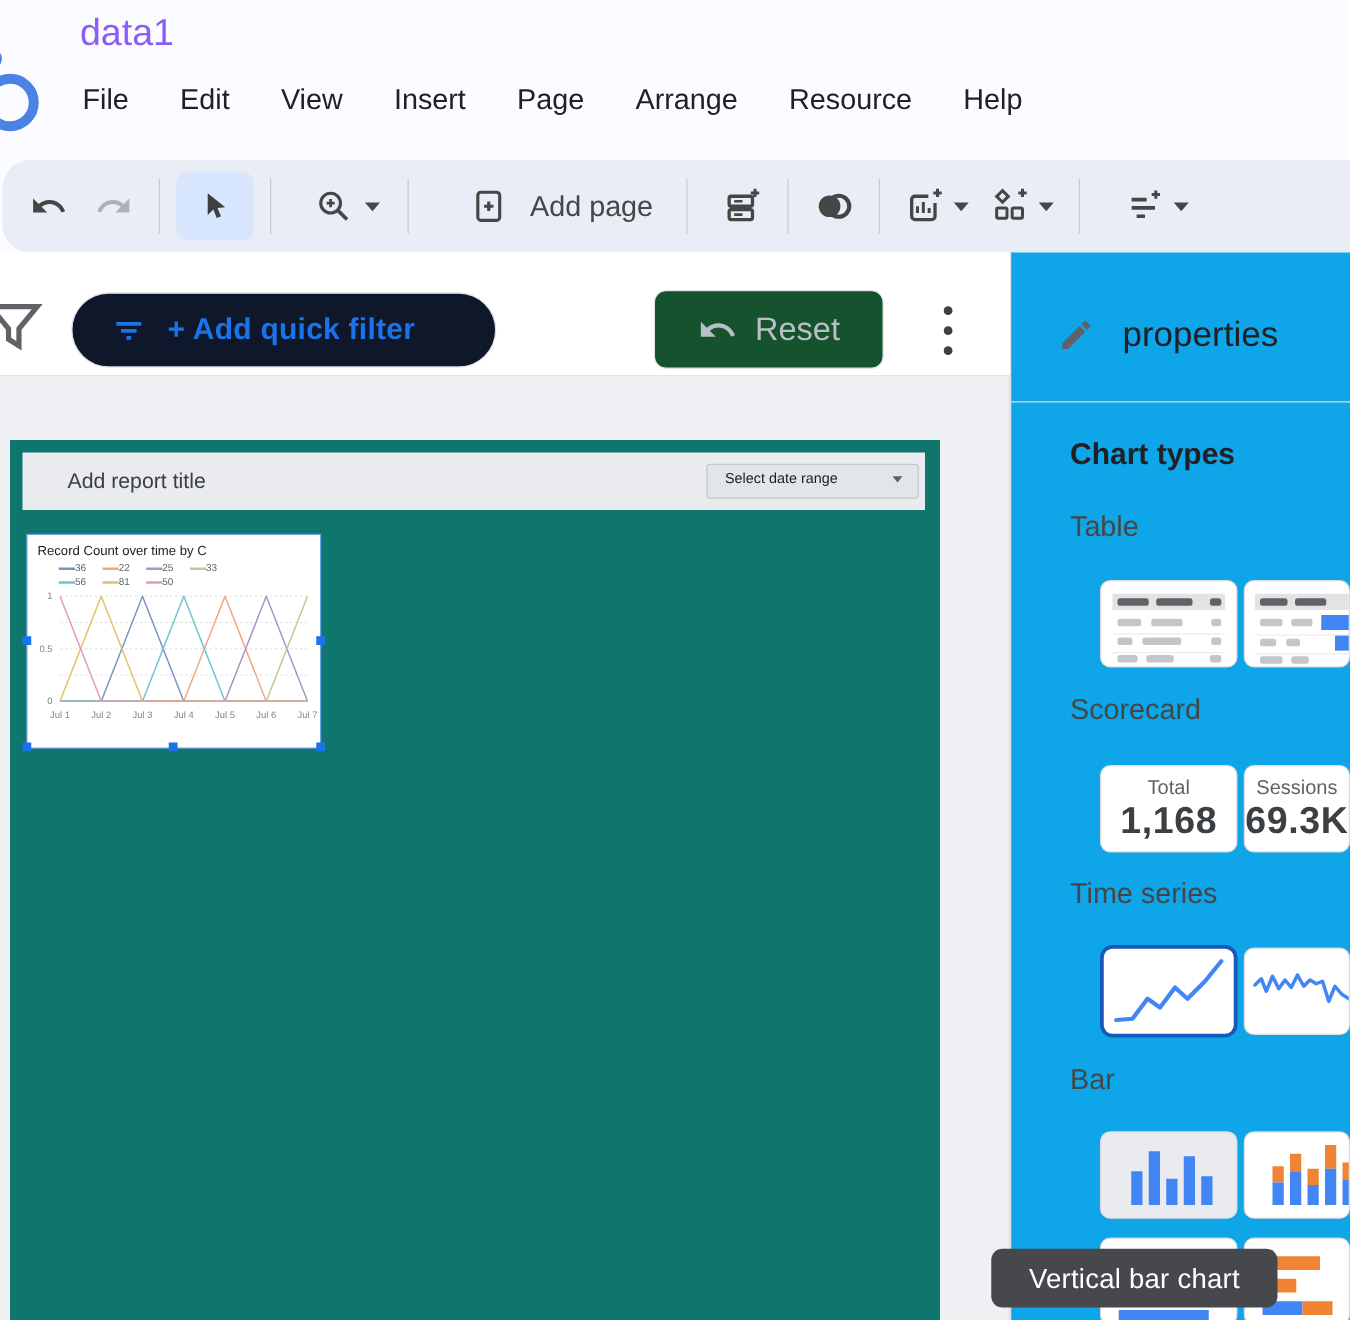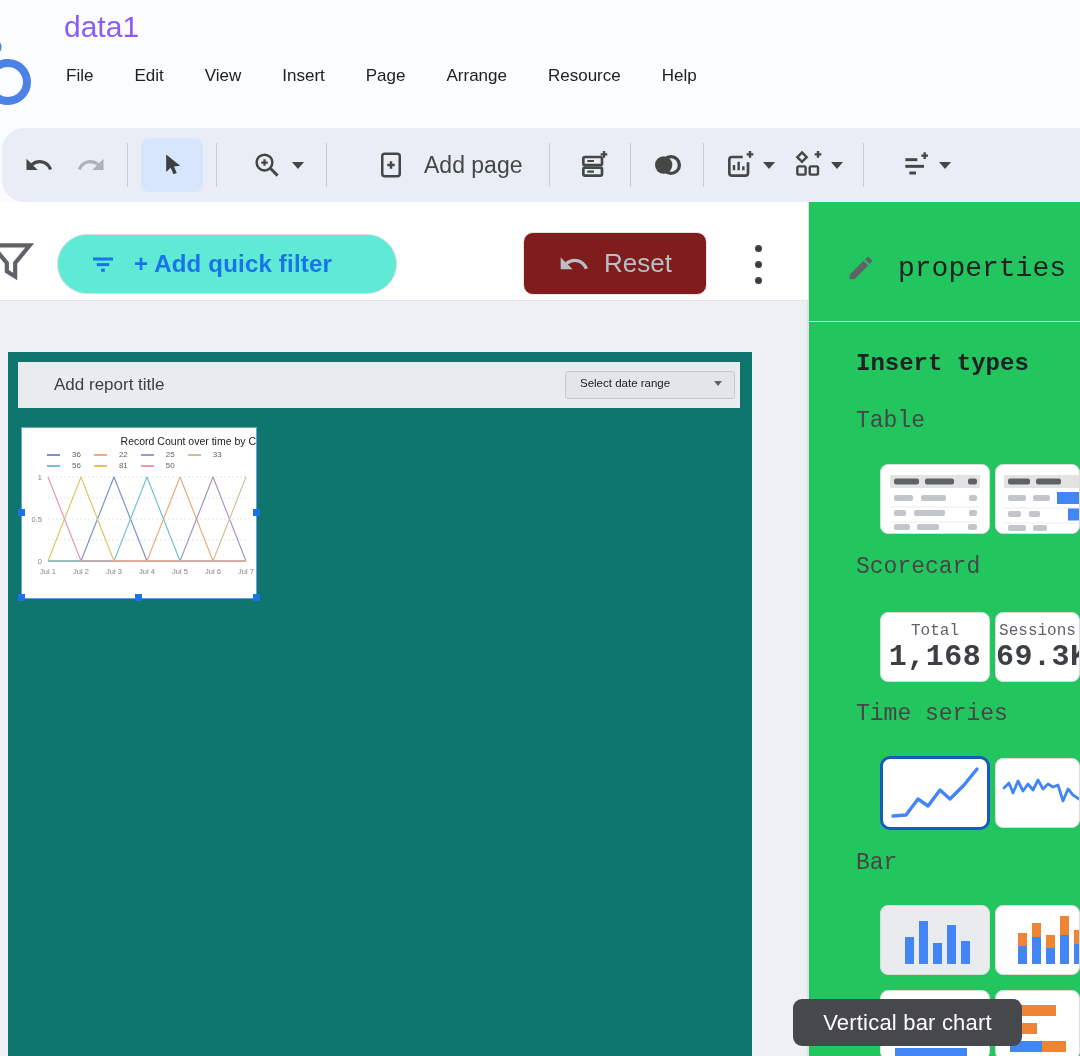--- a/index.html
+++ b/index.html
@@ -4,41 +4,41 @@
 <style>
   * { box-sizing: border-box; margin: 0; padding: 0; }
   html,body { width:1080px; height:1056px; }
   body { font-family: "Liberation Sans", sans-serif; background:#fff; }
   #app { position:relative; width:1080px; height:1056px; overflow:hidden; background:#fbfcff; }
   .abs { position:absolute; }
 
   
   .app-title { left:64px; top:10px; font-size:30px; color:#8b5cf6; }
   .menubar { left:66px; top:66px; display:flex; gap:41px; }
-  .menubar span { font-size:17px; color:#202124; cursor:default;text-align:right; }
+  .menubar span { font-size:23px; color:#202124; cursor:default;text-align:right; }
 
   
   .toolbar { left:2px; top:128px; width:1104px; height:74px; background:#e9edf6;
              border-radius:22px; display:flex; align-items:center; padding-left:14px; }
   .tbtn { width:46px; height:52px; display:flex; align-items:center; justify-content:center; flex:0 0 auto; }
   .tsep { width:1px; height:44px; background:#c7cbd3; margin:0 13px; flex:0 0 auto; }
   .tool-selected { width:62px; height:54px; background:#d7e6fc; border-radius:8px;
                    display:flex; align-items:center; justify-content:center; flex:0 0 auto; }
   .caret { width:0; height:0; border-left:6px solid transparent; border-right:6px solid transparent;
            border-top:7px solid #444746; margin-left:6px; }
   .addpage-label { font-size:23px; color:#444746; margin-left:10px; margin-right:14px; }
   .icon { display:block; }
 
   
   .filterbar { left:0; top:202px; width:808px; height:99px; background:#fff; border-bottom:1px solid #e3e5e9; }
   .qf-pill { left:57px; top:32px; width:340px; height:60px; border:1px solid #dadce0; border-radius:30px;
-             background:#5eead4; display:flex; align-items:center; padding-left:30px; gap:16px; cursor:pointer; }
+             background:#0f172a; display:flex; align-items:center; padding-left:30px; gap:16px; cursor:pointer; }
   .qf-pill span { font-size:24px; color:#1a73e8; font-weight:700; letter-spacing:.2px; }
   .reset-btn { left:523px; top:30px; width:184px; height:63px; border:1px solid #e3e5e8; border-radius:10px;
-               background:#7f1d1d; display:flex; align-items:center; justify-content:center; gap:14px; }
+               background:#14532d; display:flex; align-items:center; justify-content:center; gap:14px; }
   .reset-btn span { font-size:26px; color:#b9bec7; }
   .kebab { left:748px; top:36px; width:20px; height:52px; display:flex; flex-direction:column;
            align-items:center; justify-content:center; gap:9px; cursor:pointer; }
   .kebab i { width:7px; height:7px; border-radius:50%; background:#3c4043; }
 
   
   .canvas { left:0; top:301px; width:808px; height:755px; background:#eef0f4; border-right:1px solid #dfe1e5; }
   .page { left:8px; top:51px; width:744px; height:885px; background:#0f766e; }
   .report-header { left:10px; top:10px; width:722px; height:46px; background:#e9ebef;
                    display:flex; align-items:center; }
@@ -46,29 +46,29 @@
   .date-range { position:absolute; right:5px; top:9px; width:170px; height:28px; background:#e2e5e9;
                 border:1px solid #c4c8cd; border-radius:3px; display:flex; align-items:center;
                 justify-content:space-between; padding:0 12px 4px 14px; cursor:pointer; }
   .date-range span { font-size:11.5px; color:#202124; }
   .dr-caret { width:0; height:0; border-left:4px solid transparent; border-right:4px solid transparent;
               border-top:5px solid #5f6368; }
 
   
   .chart-card { left:14px; top:76px; width:234px; height:170px; background:#fff;
                 box-shadow:0 0 0 1px #69a0e8; cursor:move; }
-  .chart-title { margin:7px 0 2px 8px; font-size:10.5px; color:#202124;text-align:right; }
+  .chart-title { margin:7px 0 2px 8px; font-size:10.5px; color:#202124; }
   .legend-row { display:flex; gap:13px; margin-left:25px; height:11px; align-items:center; }
-  .legend-item { display:flex; align-items:center; gap:12px; }
+  .legend-item { display:flex; align-items:center; gap:0; }
   .legend-dash { width:13px; height:2px; display:inline-block; }
   .legend-label { font-size:8px; color:#5f6368; }
   .handle { position:absolute; width:7px; height:7px; background:#1a73e8; }
 
   
-  .panel { left:808px; top:202px; width:272px; height:854px; background:#22c55e; border-left:1px solid #dfe1e5;font-family:Liberation Mono, monospace; }
+  .panel { left:808px; top:202px; width:272px; height:854px; background:#0ea5e9; border-left:1px solid #dfe1e5; }
   .panel-header { position:absolute; left:0; top:13px; width:272px; height:107px; border-bottom:1px solid #dadce0;
                   display:flex; align-items:center; gap:22px; padding-left:37px; }
   .panel-header span { font-size:28px; color:#202124; }
   .sec-heading { position:absolute; left:47px; font-size:24px; font-weight:700; color:#202124; }
   .sec-label { position:absolute; left:47px; font-size:23px; color:#444746; }
   .thumb { position:absolute; width:110px; height:70px; background:#fff; border:1px solid #dadce0;
            border-radius:8px; cursor:pointer; overflow:hidden;margin-left:26px; }
   .thumb.col2 { left:160px; width:85px; }
   .thumb.col1 { left:45px; }
   .thumb.selected { border:3px solid #185abc; border-radius:10px; }
@@ -289,21 +289,21 @@
   </div>
 
   <div class="abs panel">
     <div class="panel-header">
       <svg class="icon" width="30" height="30" viewBox="0 0 24 24" fill="#5f6368">
         <path d="M3 17.25V21h3.75L17.81 9.94l-3.75-3.75L3 17.25zM20.71 7.04a1 1 0 0 0 0-1.41l-2.34-2.34a1 1 0 0 0-1.41 0l-1.83 1.83 3.75 3.75 1.83-1.83z"></path>
       </svg>
       <span>properties</span>
     </div>
 
-    <div class="sec-heading" style="top:148px;">Insert types</div>
+    <div class="sec-heading" style="top:148px;">Chart types</div>
 
     <div class="sec-label" style="top:206px;">Table</div>
     <div class="thumb col1" style="top:262px;">
       <svg width="108" height="68" viewBox="0 0 108 68">
         <rect x="9" y="10" width="90" height="13" fill="#e3e3e3"></rect>
         <rect x="13" y="13.5" width="25" height="6" rx="2" fill="#5f6368"></rect>
         <rect x="44" y="13.5" width="29" height="6" rx="2" fill="#5f6368"></rect>
         <rect x="87" y="13.5" width="9" height="6" rx="2" fill="#5f6368"></rect>
         <rect x="13" y="30" width="19" height="6" rx="2" fill="#c2c5c9"></rect>
         <rect x="40" y="30" width="25" height="6" rx="2" fill="#c2c5c9"></rect>

